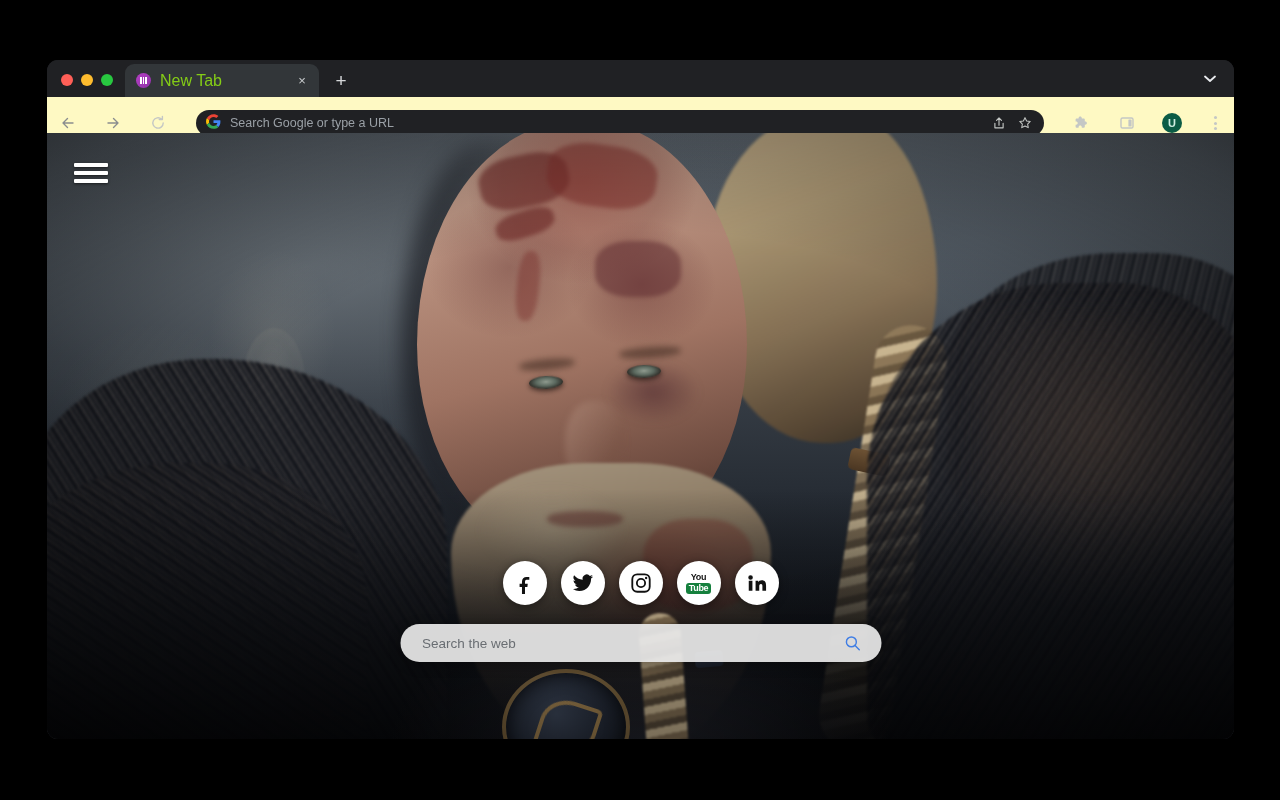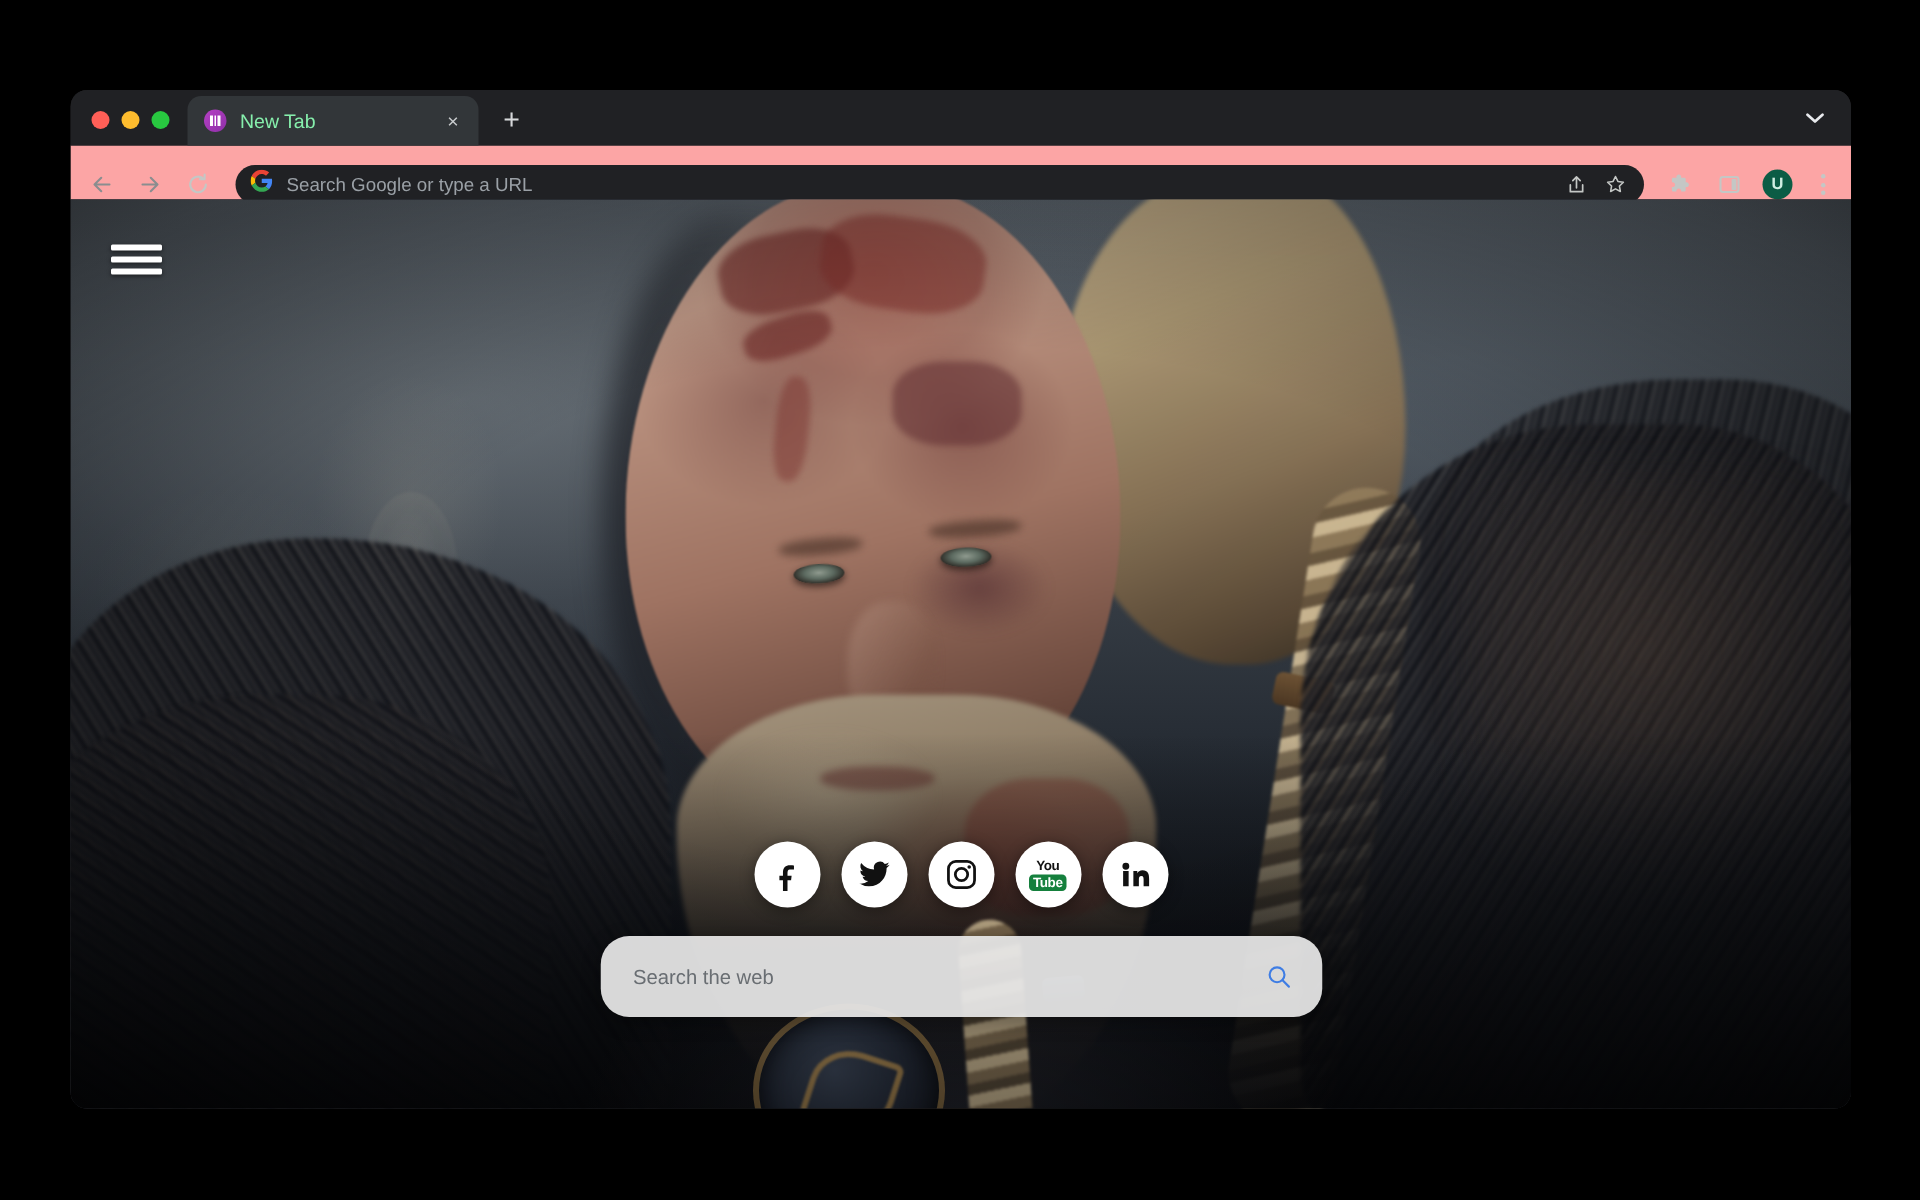--- a/index.html
+++ b/index.html
@@ -54,22 +54,22 @@
     flex: 0 0 auto;
   }
   .tab-favicon .bars {
     display: flex; gap: 1px; align-items: center;
   }
   .tab-favicon .bars i {
     display: block; width: 1.5px; height: 7px; background: #fff;
   }
   .tab-title {
     flex: 1;
-    color: #86efac;
-    font-size: 13px;
+    color: #84cc16;
+    font-size: 16px;
     white-space: nowrap; overflow: hidden; text-overflow: ellipsis;
   }
   .tab-close {
     width: 16px; height: 16px;
     display: flex; align-items: center; justify-content: center;
     color: #c9ccce; font-size: 13px; line-height: 1;
     border-radius: 50%;
     flex: 0 0 auto;
   }
   .new-tab-btn {
@@ -83,24 +83,24 @@
   .tabstrip-chevron {
     width: 28px; height: 28px;
     margin: 0 10px 4px 0;
     display: flex; align-items: center; justify-content: center;
     color: #e8eaed;
   }
 
   
   .toolbar {
     height: 36px;
-    background: #fca5a5;
+    background: #fef9c3;
     display: flex; align-items: center;
     padding: 16px 8px 0 8px;
-    gap: 6px;
+    gap: 19px;
   }
   .tb-icon {
     width: 26px; height: 26px;
     display: flex; align-items: center; justify-content: center;
     color: #c4c7c5;
     border-radius: 50%;
     flex: 0 0 auto;
   }
   .tb-icon.dim { color: #8a8d8f; }
 
@@ -455,21 +455,21 @@
     font-weight: bold; font-size: 9px;
     padding: 1px 3px; border-radius: 3px;
     margin-top: 1px; letter-spacing: -.3px;
   }
 
   
   .searchbar {
     position: absolute;
     left: 50%; transform: translateX(-50%);
     top: 491px;
-    width: 481px; height: 54px;
+    width: 481px; height: 38px;
     background: #e8e8e8;
     border-radius: 19px;
     display: flex; align-items: center;
     padding: 0 16px 0 22px;
     box-shadow: 0 3px 14px rgba(0,0,0,.35);
     z-index: 6;
     opacity: .93;
   }
   .search-input {
     flex: 1;

